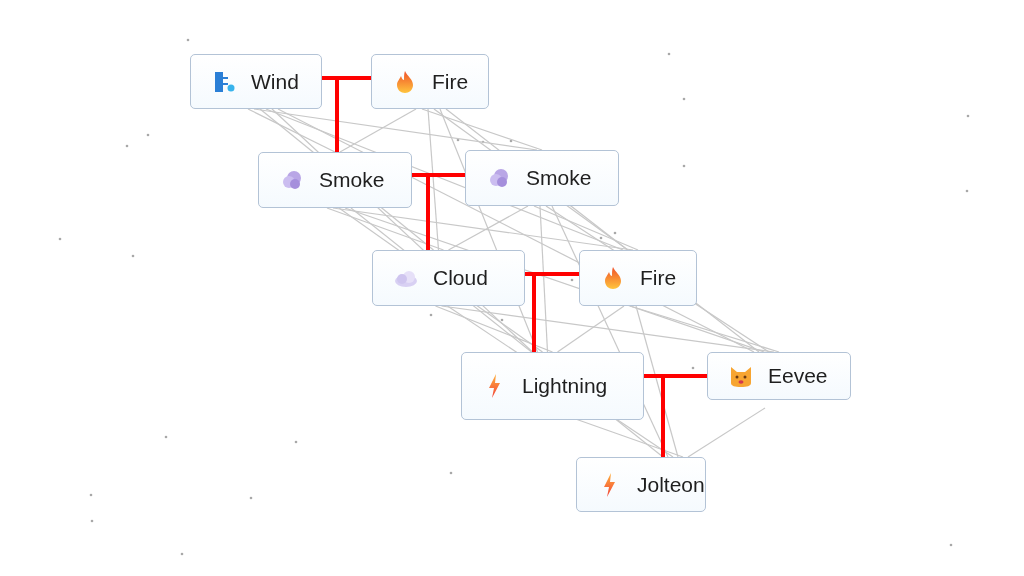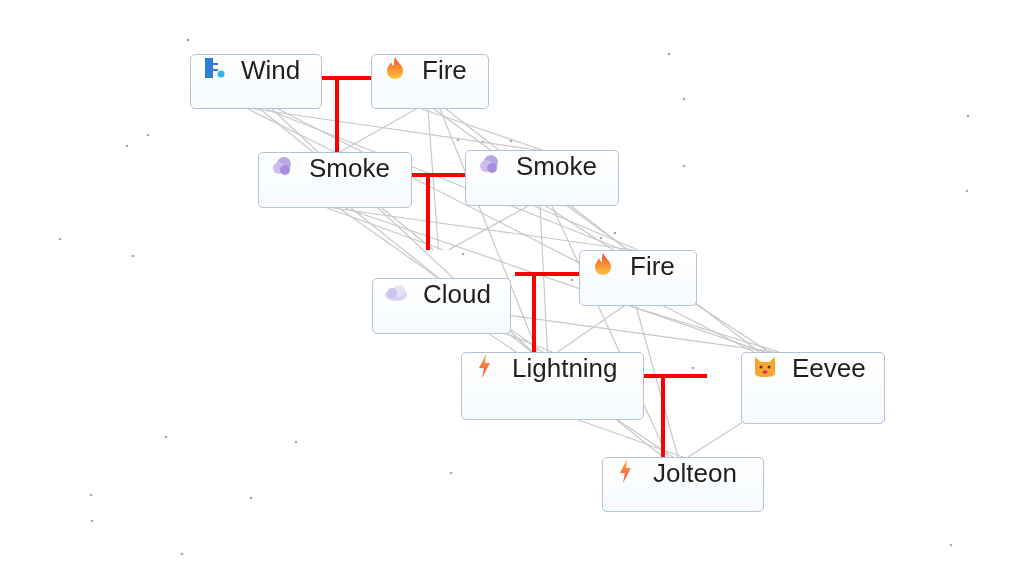--- a/index.html
+++ b/index.html
@@ -6,22 +6,22 @@
     body {
       width: 1024px; height: 576px; overflow: hidden;
       background: #ffffff; position: relative;
       font-family: "Liberation Sans", "DejaVu Sans", sans-serif;
     }
     #canvas { position: absolute; left: 0; top: 0; width: 1024px; height: 576px; }
     .node {
       position: absolute; box-sizing: border-box;
       background: linear-gradient(#ffffff, #f5fafe);
       border: 1.5px solid #b3c3d6; border-radius: 5px;
-      display: flex; padding-left: 10px;
-      font-size: 26px; color: #1f1f1f; cursor: pointer;
+      display: flex; align-items: center; padding-left: 20px;
+      font-size: 21px; color: #1f1f1f; cursor: pointer;
     }
     .node .ico { width: 26px; height: 26px; margin-right: 14px; display: inline-flex; align-items: center; justify-content: center; }
     .node .lbl { white-space: nowrap; }
   </style>
 </head>
 <body>
 
 <svg id="canvas" width="1024" height="576">
   <g id="dots">
       <circle cx="502" cy="320" r="1.3" fill="#a8a8a8"></circle>
@@ -145,21 +145,21 @@
   <span class="ico">
     <svg width="26" height="26" viewBox="0 0 26 26">
         <circle cx="15" cy="11" r="7" fill="#b9a6e6"></circle>
         <circle cx="10" cy="15" r="6" fill="#cbbdf0"></circle>
         <circle cx="16" cy="17" r="5" fill="#a58fdc"></circle>
       </svg>
   </span>
   <span class="lbl">Smoke</span>
 </div>
 
-<div class="node" id="n-cloud" style="left:372px;top:250px;width:139px;height:56px;margin-top:28px;">
+<div class="node" id="n-cloud" style="left:372px;top:250px;width:153px;height:56px;">
   <span class="ico">
     <svg width="26" height="26" viewBox="0 0 26 26">
         <ellipse cx="13" cy="16" rx="11" ry="6" fill="#d8d0f3"></ellipse>
         <circle cx="16" cy="12" r="6" fill="#e6e0f8"></circle>
         <circle cx="9" cy="14" r="5" fill="#cfc5ef"></circle>
       </svg>
   </span>
   <span class="lbl">Cloud</span>
 </div>
 
@@ -186,33 +186,33 @@
             <stop offset="0" stop-color="#ffb13b"></stop>
             <stop offset="1" stop-color="#f2433a"></stop>
           </linearGradient>
         </defs>
         <path d="M14 1 L7 15 L12 15 L10 25 L18 10 L13 10 Z" fill="url(#lg1)"></path>
       </svg>
   </span>
   <span class="lbl">Lightning</span>
 </div>
 
-<div class="node" id="n-eevee" style="left:707px;top:352px;width:144px;height:72px;margin-left:34px;">
+<div class="node" id="n-eevee" style="left:707px;top:352px;width:144px;height:48px;">
   <span class="ico">
     <svg width="26" height="26" viewBox="0 0 26 26">
         <path d="M3 4 L9 9 L17 9 L23 4 L23 20 C23 23 19 24 13 24 C7 24 3 23 3 20 Z" fill="#f7a531"></path>
         <circle cx="9" cy="14" r="1.5" fill="#6b3a12"></circle>
         <circle cx="17" cy="14" r="1.5" fill="#6b3a12"></circle>
         <ellipse cx="13" cy="19" rx="2.5" ry="1.8" fill="#d2374c"></ellipse>
       </svg>
   </span>
   <span class="lbl">Eevee</span>
 </div>
 
-<div class="node" id="n-jolteon" style="left:602px;top:457px;width:162px;height:55px;">
+<div class="node" id="n-jolteon" style="left:576px;top:457px;width:130px;height:55px;">
   <span class="ico">
     <svg width="26" height="26" viewBox="0 0 26 26">
         <defs>
           <linearGradient id="lg2" x1="0" y1="0" x2="0" y2="1">
             <stop offset="0" stop-color="#ffb13b"></stop>
             <stop offset="1" stop-color="#f2433a"></stop>
           </linearGradient>
         </defs>
         <path d="M14 1 L7 15 L12 15 L10 25 L18 10 L13 10 Z" fill="url(#lg2)"></path>
       </svg>

